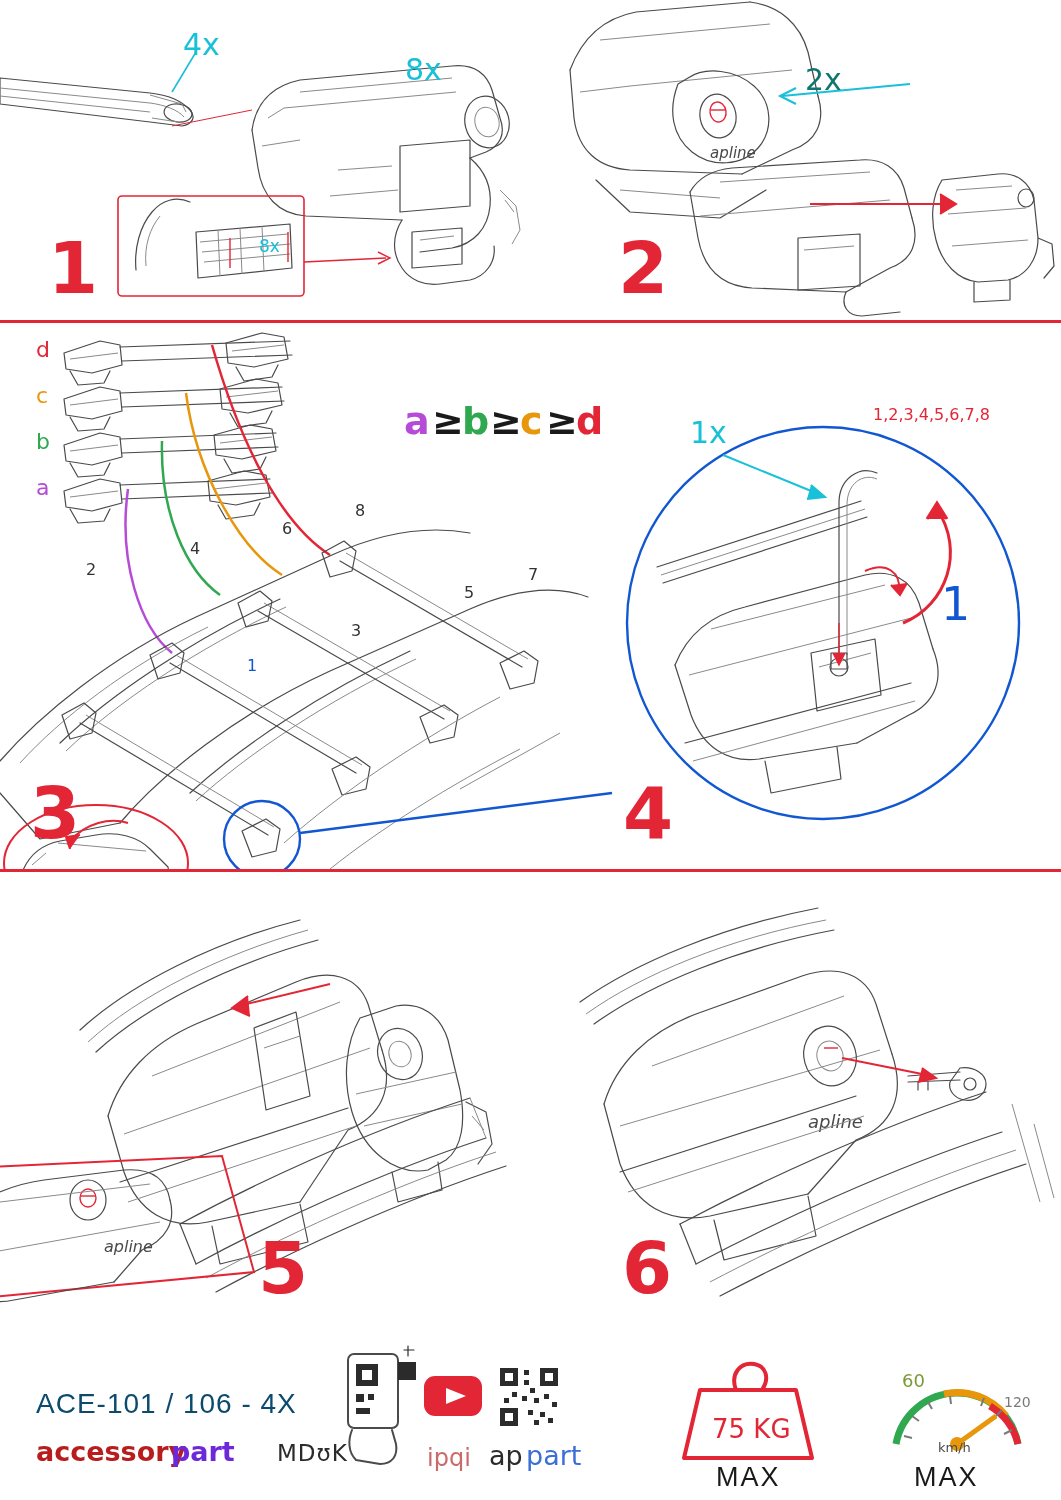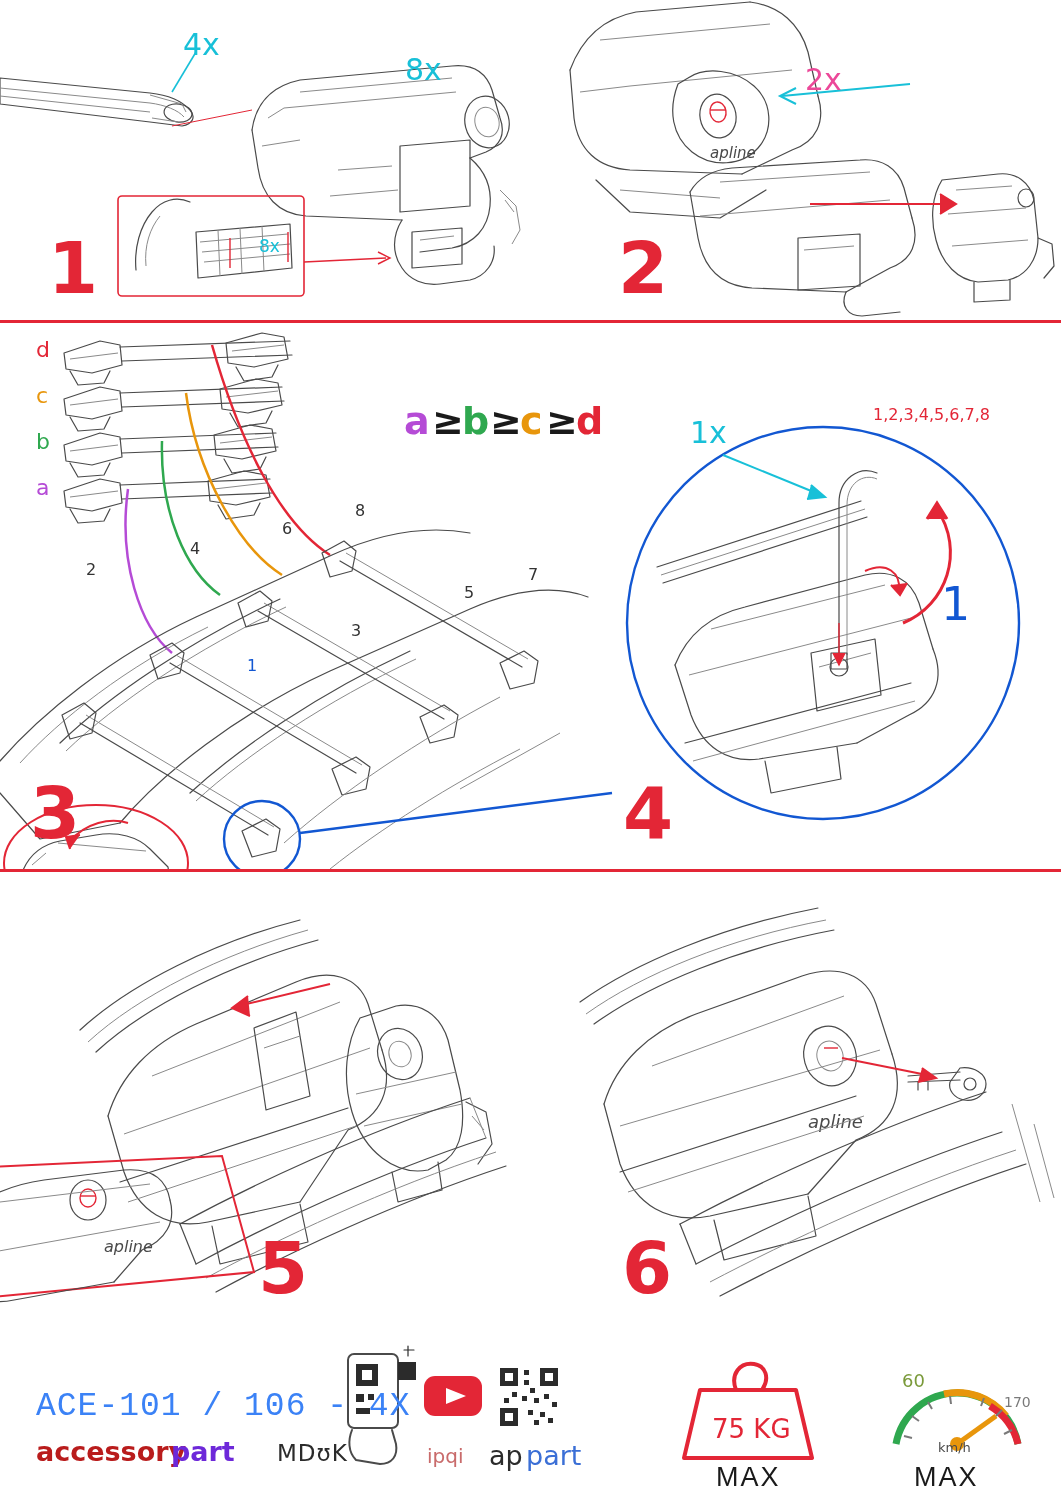--- a/index.html
+++ b/index.html
@@ -13,21 +13,21 @@
   .lbl{position:absolute;font-size:19px;font-family:"DejaVu Sans",sans-serif;}
   .numtag{position:absolute;font-size:16px;color:#333;font-family:"DejaVu Sans",sans-serif;}
   svg{display:block;}
   .st{fill:none;stroke:#4a4a4a;stroke-width:1.2;stroke-linejoin:round;stroke-linecap:round;}
   .stl{fill:none;stroke:#8a8a8a;stroke-width:1;}
   .red{fill:none;stroke:#e32636;stroke-width:2;}
   .redthin{fill:none;stroke:#e32636;stroke-width:1.4;}
   .cyan{fill:none;stroke:#18c0d8;stroke-width:2;}
   .blue{fill:none;stroke:#1257d2;stroke-width:2.4;}
   .redbox{fill:none;stroke:#e32636;stroke-width:1.6;}
-  .footer-title{position:absolute;color:#3b82f6;font-size:33px;font-family:Liberation Mono, monospace;letter-spacing:1px;}
+  .footer-title{position:absolute;color:#0c4a6e;font-size:28px;font-family:Liberation Sans, sans-serif;letter-spacing:1px;}
   .brand{position:absolute;font-size:27px;font-family:"DejaVu Sans",sans-serif;font-weight:700;}
   .maxtxt{position:absolute;font-size:27px;color:#1a1a1a;font-family:Liberation Sans, sans-serif;letter-spacing:2px;}
   .ineq{position:absolute;font-size:38px;font-weight:700;font-family:"DejaVu Sans",sans-serif;}
   .seqlbl{position:absolute;font-size:22px;font-family:"DejaVu Sans",sans-serif;}
   .kg{position:absolute;color:#e32636;font-size:26px;font-family:"DejaVu Sans",sans-serif;}
 </style>
 </head>
 <body>
 
 <div class="sheet">
@@ -134,21 +134,21 @@
         <path class="st" d="M414 282 L414 302 L450 300 L450 280"></path>
         <path class="st" d="M478 238 L492 244 L494 266 L484 278"></path>
       </g>
 
       <path class="red" d="M250 204 L392 204"></path>
       <path class="red" d="M380 194 L396 204 L380 214" style="fill:#e32636"></path>
 
       <path class="cyan" d="M222 96 L350 84"></path>
       <path class="cyan" d="M236 88 L220 96 L236 104"></path>
     </svg>
-    <div class="qty" style="left:245px;top:62px;color:#ec4899;">2x</div>
+    <div class="qty" style="left:245px;top:62px;color:#0f766e;">2x</div>
     <div class="stepnum" style="left:58px;top:232px;">2</div>
   </div>
 
   <div class="panel" style="left:0;top:323px;width:615px;height:546px;">
     <svg width="615" height="546" viewBox="0 0 615 546">
 
       <g>
 
         <path class="st" d="M64 30 L100 18 L120 22 L122 42 L92 50 L66 46 Z"></path>
         <path class="stl" d="M70 36 L118 30"></path>
@@ -460,25 +460,25 @@
         <circle cx="957" cy="104" r="7" fill="#e8960c"></circle>
         <path d="M957 104 L996 76" stroke="#e8960c" stroke-width="5" fill="none"></path>
         <path d="M904 96 L912 98 M912 76 L919 81 M928 62 L932 69 M950 56 L951 64 M984 58 L981 66 M1002 70 L996 76 M1012 90 L1004 94" stroke="#7a7a7a" stroke-width="2"></path>
       </g>
     </svg>
 
     <div class="footer-title" style="left:36px;top:48px;">ACE-101 / 106 - 4X</div>
     <div class="brand" style="left:36px;top:96px;color:#b91c1c;">accessory</div>
     <div class="brand" style="left:171px;top:96px;color:#6d28d9;">part</div>
     <div style="position:absolute;left:277px;top:100px;font-size:23px;color:#2b2b2b;font-family:'DejaVu Sans',sans-serif;letter-spacing:1px;">MDʊK</div>
-    <div style="position:absolute;left:427px;top:104px;font-size:20px;color:#c96b6b;font-family:'DejaVu Sans',sans-serif;">ipqi</div>
+    <div style="position:absolute;left:427px;top:104px;font-size:24px;color:#c96b6b;font-family:'DejaVu Sans',sans-serif;">ipqi</div>
     <div style="position:absolute;left:489px;top:100px;font-size:27px;color:#2b2b2b;font-family:'DejaVu Sans',sans-serif;">ap</div>
     <div style="position:absolute;left:526px;top:100px;font-size:27px;color:#3b6fd6;font-family:'DejaVu Sans',sans-serif;">part</div>
 
     <div class="kg" style="left:712px;top:74px;">75 KG</div>
     <div class="maxtxt" style="left:716px;top:122px;">MAX</div>
     <div class="maxtxt" style="left:914px;top:122px;">MAX</div>
     <div style="position:absolute;left:938px;top:100px;font-size:13px;color:#4a4a4a;font-family:'DejaVu Sans',sans-serif;">km/h</div>
     <div style="position:absolute;left:902px;top:30px;font-size:18px;color:#7a9a3a;font-family:'DejaVu Sans',sans-serif;">60</div>
-    <div style="position:absolute;left:1004px;top:54px;font-size:14px;color:#7a7a7a;font-family:'DejaVu Sans',sans-serif;">170</div>
+    <div style="position:absolute;left:1004px;top:54px;font-size:14px;color:#7a7a7a;font-family:'DejaVu Sans',sans-serif;">120</div>
   </div>
 
 </div>
 
 </body></html>

